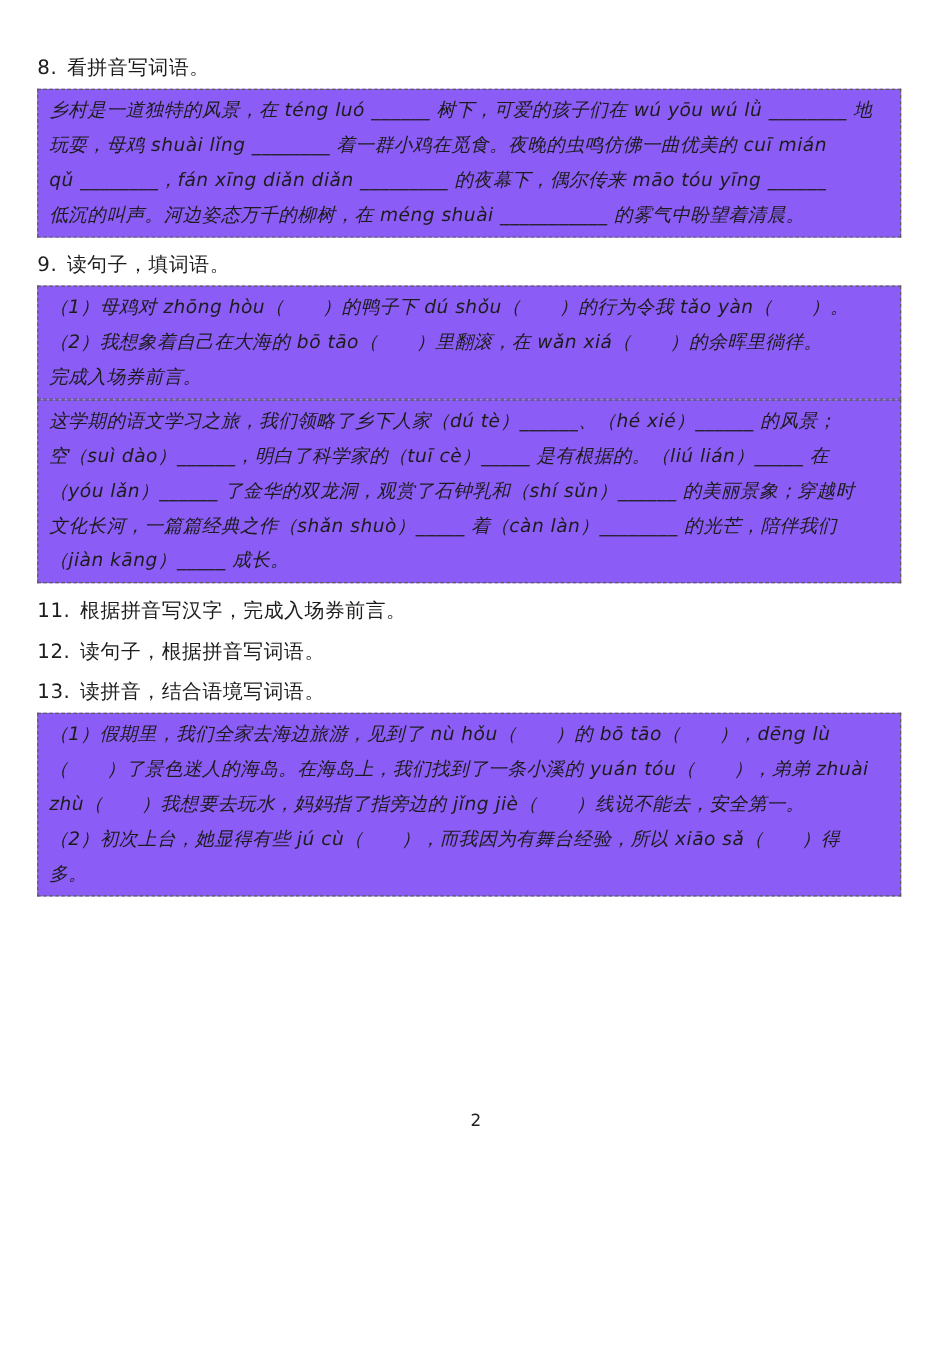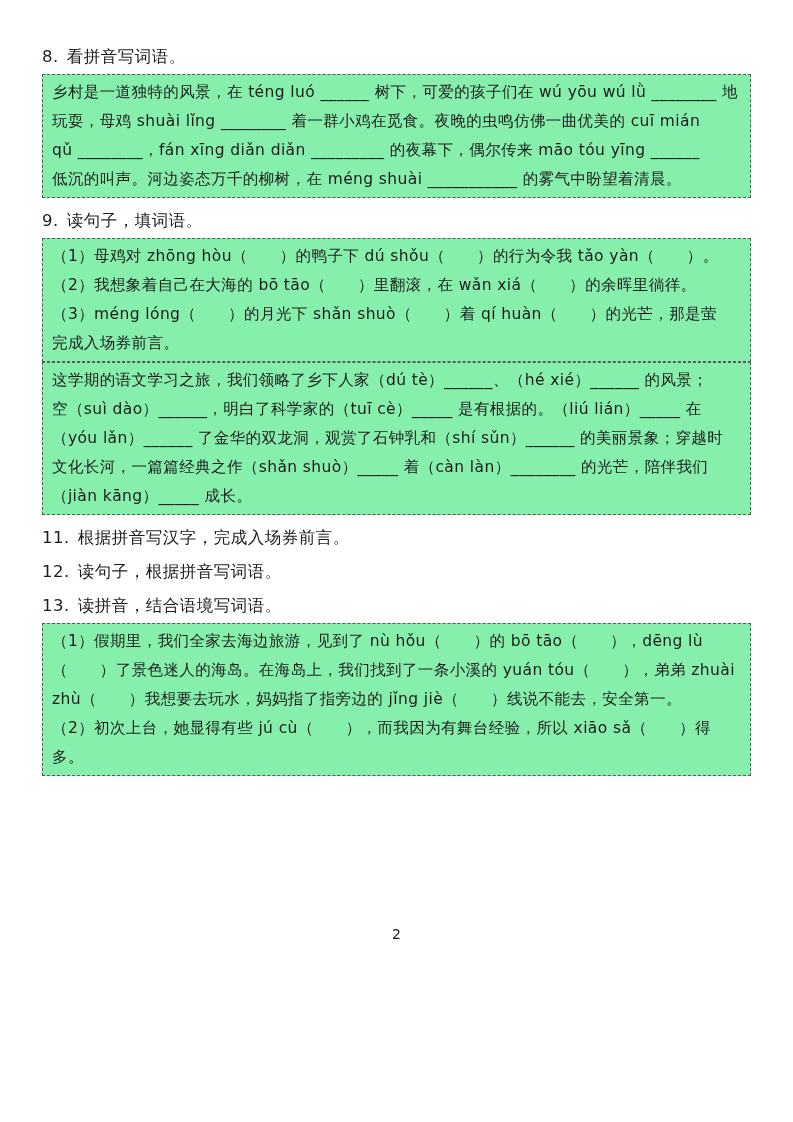--- a/index.html
+++ b/index.html
@@ -8,37 +8,38 @@
     width: 793px;
     height: 1122px;
     font-family: "DejaVu Sans", "Liberation Sans", sans-serif;
     color: #1c1c1c;
     position: relative;
     overflow: hidden;
   }
   .page {
     width: 793px;
     height: 1000px;
-    padding: 46px 42px 0 42px;
+    padding: 46px 42px 0 31px;
     position: relative;
   }
   .question { margin-bottom: 0; }
   .q-header {
     font-size: 16.5px;
     line-height: 22px;
     margin: 12px 0 6px 0;
     font-weight: 500;
     letter-spacing: 0.5px;
   }
   .question:first-of-type .q-header { margin-top: 0; }
   .q-num { margin-right: 8px; }
   .q-box {
     border: 1px dashed #5a5a5a;
     padding: 3px 9px;
-    background: #86efac;
+    background: #8b5cf6;
+    font-style: italic;
   }
   .line {
     font-size: 15.5px;
     line-height: 29px;
     white-space: pre-wrap;
     letter-spacing: 0.4px;
   }
   .page-number {
     position: absolute;
     bottom: 58px;
@@ -66,21 +67,20 @@
     </div>
   </section>
 
   <section class="question">
     <div class="q-header">
       <span class="q-num">9.</span><span class="q-title">读句子，填词语。</span>
     </div>
     <div class="q-box">
       <div class="line">（1）母鸡对 zhōng hòu（      ）的鸭子下 dú shǒu（      ）的行为令我 tǎo yàn（      ）。</div>
       <div class="line">（2）我想象着自己在大海的 bō tāo（      ）里翻滚，在 wǎn xiá（      ）的余晖里徜徉。</div>
-      <div class="line">（3）méng lóng（      ）的月光下 shǎn shuò（      ）着 qí huàn（      ）的光芒，那是萤</div>
       <div class="line">完成入场券前言。</div>
     </div>
   </section>
 
   <section class="question">
     <div class="q-box">
       <div class="line">这学期的语文学习之旅，我们领略了乡下人家（dú tè）______、（hé xié）______ 的风景；</div>
       <div class="line">空（suì dào）______，明白了科学家的（tuī cè）_____ 是有根据的。（liú lián）_____ 在</div>
       <div class="line">（yóu lǎn）______ 了金华的双龙洞，观赏了石钟乳和（shí sǔn）______ 的美丽景象；穿越时</div>
       <div class="line">文化长河，一篇篇经典之作（shǎn shuò）_____ 着（càn làn）________ 的光芒，陪伴我们</div>

